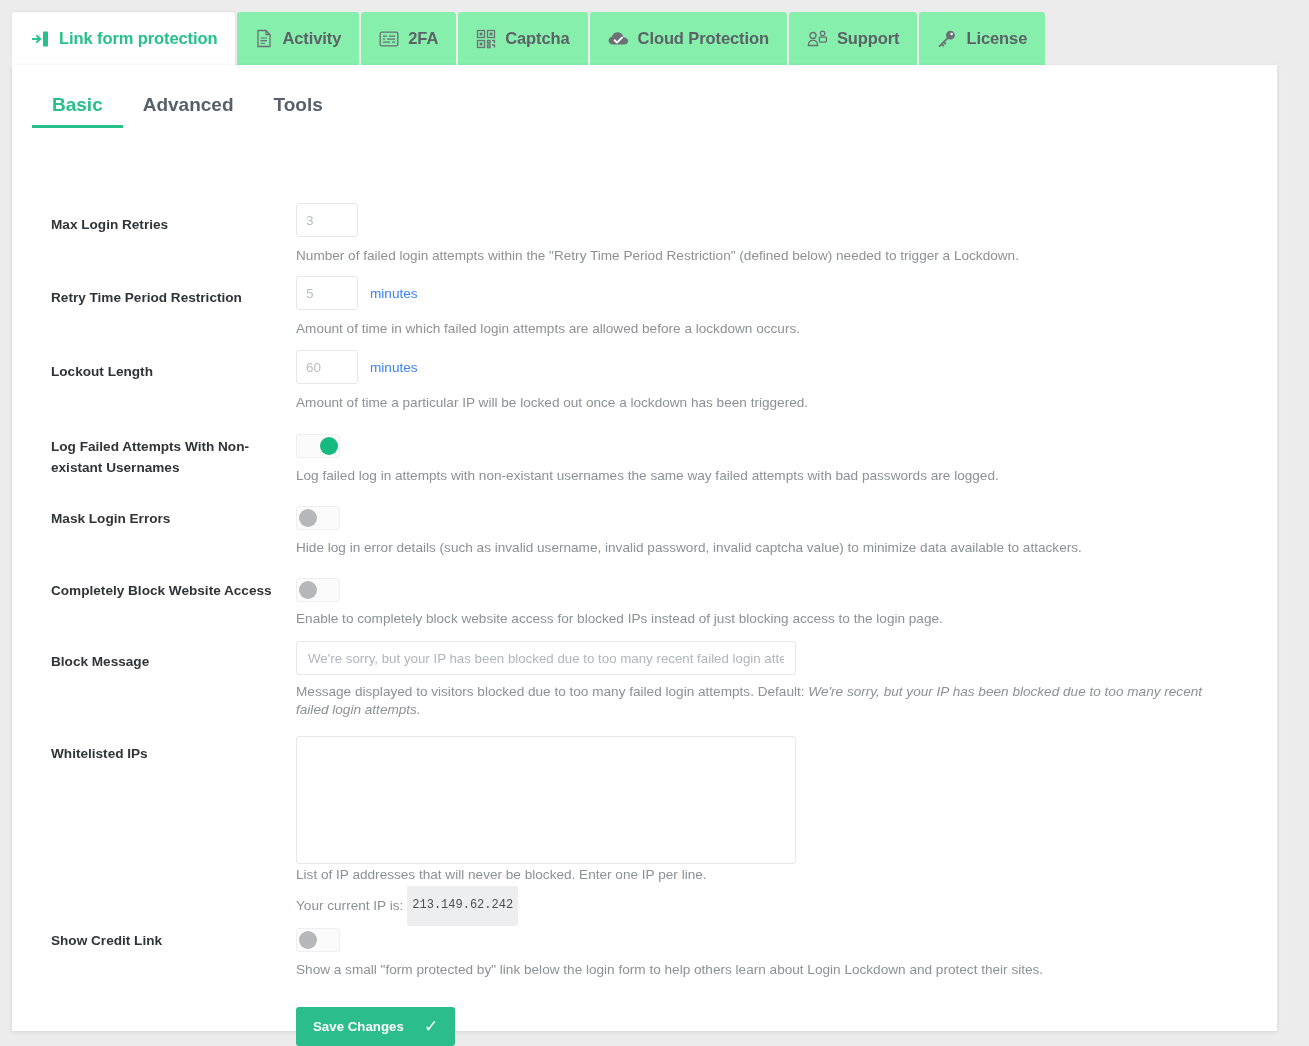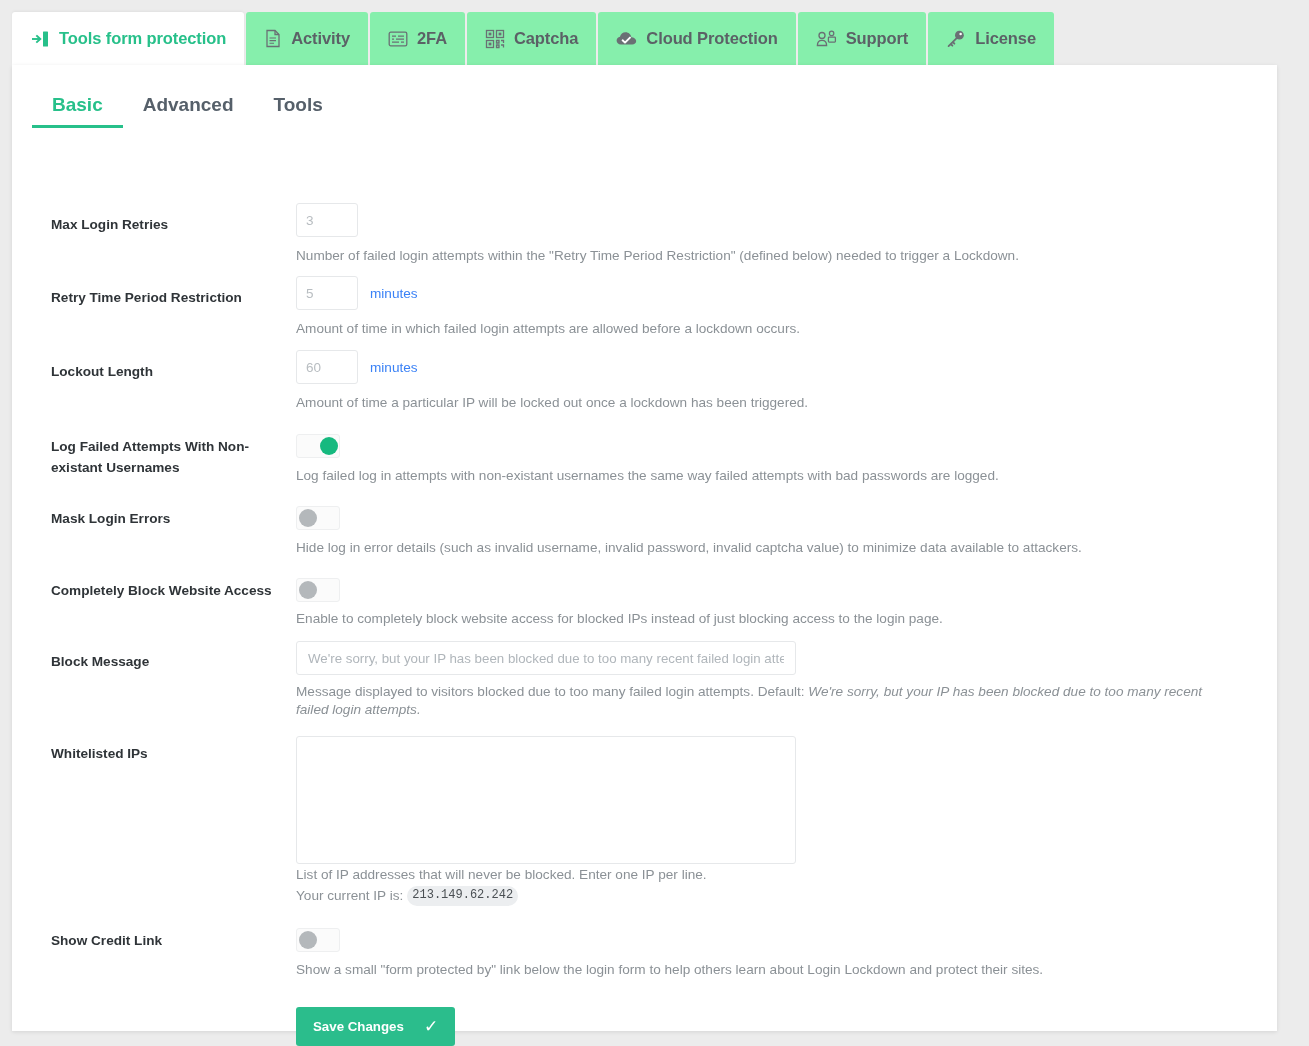--- a/index.html
+++ b/index.html
@@ -188,22 +188,22 @@
     left: 23px;
     background: #16b97f;
   }
 
   .ipbadge {
     display: inline-block;
     background: #eceef0;
     color: #4a4f53;
     font-family: "Liberation Mono", monospace;
     font-size: 12px;
-    padding: 2px 5px;
-    border-radius: 10px;
+    padding: 12px 5px;
+    border-radius: 2px;
     margin-left: 4px;
     vertical-align: middle;
   }
 
   .savebtn {
     display: inline-flex;
     align-items: center;
     gap: 20px;
     background: #2bbd8c;
     color: #ffffff;
@@ -225,21 +225,21 @@
   <div class="tabstrip">
 
     <div class="tab active">
       <span class="ico">
         <svg width="20" height="20" viewBox="0 0 20 20">
           <rect x="13" y="2.5" width="5" height="15" rx="0.6" fill="#27c08a"></rect>
           <path d="M2 10 H9" stroke="#27c08a" stroke-width="1.9" fill="none"></path>
           <path d="M7 7 L10.3 10 L7 13" stroke="#27c08a" stroke-width="1.9" fill="none" stroke-linecap="square"></path>
         </svg>
       </span>
-      <span class="tlabel">Tools form protection</span>
+      <span class="tlabel">Link form protection</span>
     </div>
 
     <div class="tab">
       <span class="ico">
         <svg width="18" height="19" viewBox="0 0 18 19">
           <path d="M3 1.5 H11 L15 5.5 V17.5 H3 Z" fill="none" stroke="#6a7074" stroke-width="1.3"></path>
           <path d="M11 1.5 V5.5 H15" fill="none" stroke="#6a7074" stroke-width="1.3"></path>
           <path d="M5.5 9 H12 M5.5 11.6 H12 M5.5 14.2 H10" stroke="#6a7074" stroke-width="1.1"></path>
         </svg>
       </span>

